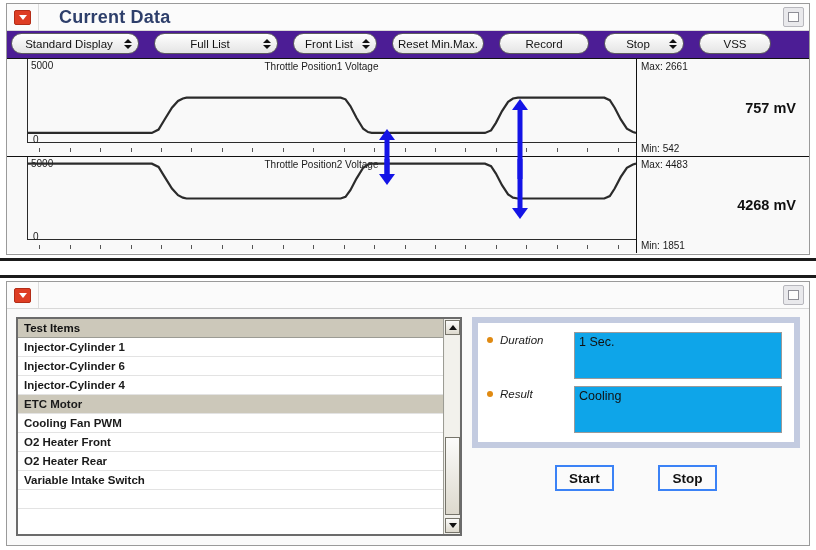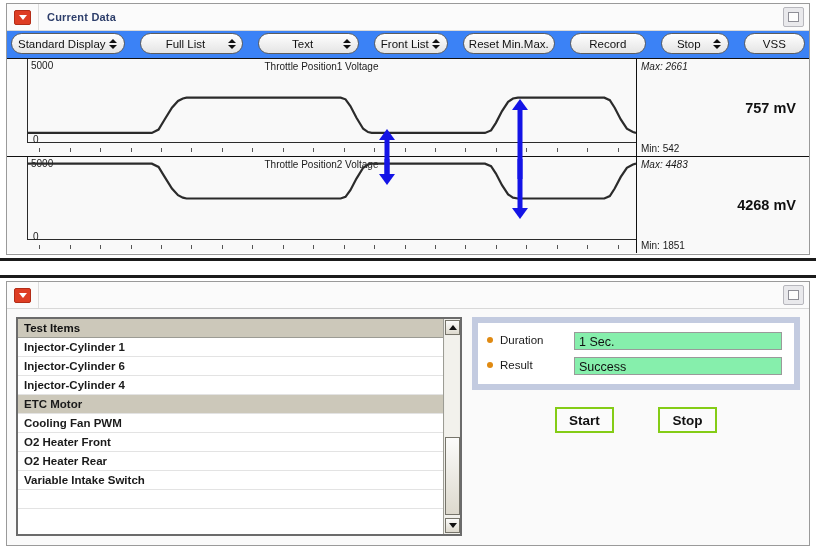--- a/index.html
+++ b/index.html
@@ -45,22 +45,22 @@
     border-left: 4px solid transparent;
     border-right: 4px solid transparent;
     border-top: 5px solid #ffffff;
   }
   .tb-sep {
     width: 1px; height: 26px;
     background: #dddddd;
     margin-left: 7px;
   }
   .tb-title {
-    margin-left: 8px;
-    font-size: 11px;
+    margin-left: 20px;
+    font-size: 18px;
     font-weight: 700;
     color: #2e3f6b;
     letter-spacing: .2px;
     white-space: nowrap;
   }
   .tb-maxbtn {
     position: absolute;
     right: 5px; top: 3px;
     width: 21px; height: 20px;
     background: #e9e9ec;
@@ -72,21 +72,21 @@
     display: block;
     width: 11px; height: 10px;
     background: #fdfdfd;
     border: 1px solid #8e8e96;
   }
 
   
   .toolbar {
     position: relative;
     height: 27px;
-    background: #3b82f6;
+    background: #4c1d95;
     padding: 2px 4px 0 4px;
     display: flex;
     gap: 15px;
   }
   .tbtn {
     height: 21px;
     border: 1px solid #5d5d5d;
     border-radius: 11px;
     background: linear-gradient(#ffffff, #f0f0f0 55%, #e4e4e4);
     font-size: 11.5px;
@@ -180,21 +180,21 @@
   .gwave { position: absolute; left: 20px; top: 0; right: 0; bottom: 13px; }
   .gwave svg { display: block; width: 100%; height: 100%; }
 
   .gstats {
     position: relative;
     flex: 1;
     background: #f9f9f9;
   }
   .gstats .mx {
     position: absolute; left: 4px; top: 2px;
-    font-size: 10px; color: #1a1a1a; font-style: italic;
+    font-size: 10px; color: #1a1a1a;
   }
   .gstats .mn {
     position: absolute; left: 4px; bottom: 2px;
     font-size: 10px; color: #1a1a1a;
   }
   .gstats .val {
     position: absolute;
     right: 13px; top: 50%;
     transform: translateY(-50%);
     font-size: 14.5px; font-weight: 700; color: #111;
@@ -329,41 +329,42 @@
     margin-top: 5px; margin-right: 7px;
     flex: none;
   }
   .fld .flabel {
     width: 74px;
     font-size: 11.5px;
     color: #1a1a1a;
     margin-top: 2px;
     flex: none;
     white-space: nowrap;
+    font-style: italic;
   }
   .fld .fbox {
     flex: 1;
-    height: 18px;
+    height: 47px;
     border: 1px solid #9a9a9a;
-    background: #86efac;
+    background: #0ea5e9;
     font-size: 12.5px;
     color: #111;
     padding: 2px 16px 0 4px;
     overflow: hidden;
     white-space: nowrap;
   }
   .at-buttons {
     display: flex;
     justify-content: center;
     gap: 44px;
     margin-top: 17px;
   }
   .pbtn {
     width: 59px; height: 26px;
-    border: 2px solid #84cc16;
+    border: 2px solid #3b82f6;
     background: #fbfbfb;
     font-size: 13.5px;
     font-weight: 700;
     color: #111;
     display: flex; align-items: center; justify-content: center;
   }
 </style>
 </head>
 <body>
 
@@ -385,27 +386,20 @@
     <div class="toolbar">
       <div class="tbtn has-spin" style="width:128px">
         <span class="lbl">Standard Display</span>
         <span class="spin">
             <i class="up"></i>
             <i class="dn"></i>
           </span>
       </div>
       <div class="tbtn has-spin" style="width:124px">
         <span class="lbl">Full List</span>
-        <span class="spin">
-            <i class="up"></i>
-            <i class="dn"></i>
-          </span>
-      </div>
-      <div class="tbtn has-spin" style="width:120px">
-        <span class="lbl">Text</span>
         <span class="spin">
             <i class="up"></i>
             <i class="dn"></i>
           </span>
       </div>
       <div class="tbtn has-spin" style="width:84px">
         <span class="lbl">Front List</span>
         <span class="spin">
             <i class="up"></i>
             <i class="dn"></i>
@@ -581,21 +575,21 @@
       <div class="at-detail">
         <div class="at-fieldbox">
           <div class="fld">
             <span class="bullet"></span>
             <span class="flabel">Duration</span>
             <span class="fbox">1 Sec.</span>
           </div>
           <div class="fld">
             <span class="bullet"></span>
             <span class="flabel">Result</span>
-            <span class="fbox">Success</span>
+            <span class="fbox">Cooling</span>
           </div>
         </div>
         <div class="at-buttons">
           <div class="pbtn">Start</div>
           <div class="pbtn">Stop</div>
         </div>
       </div>
     </div>
   </div>
 

